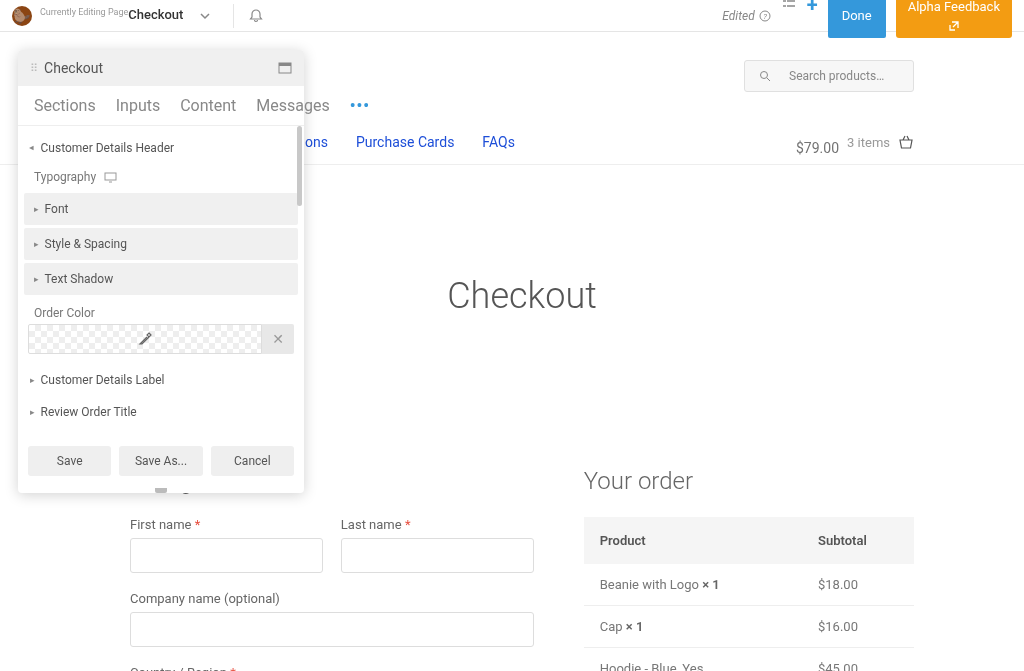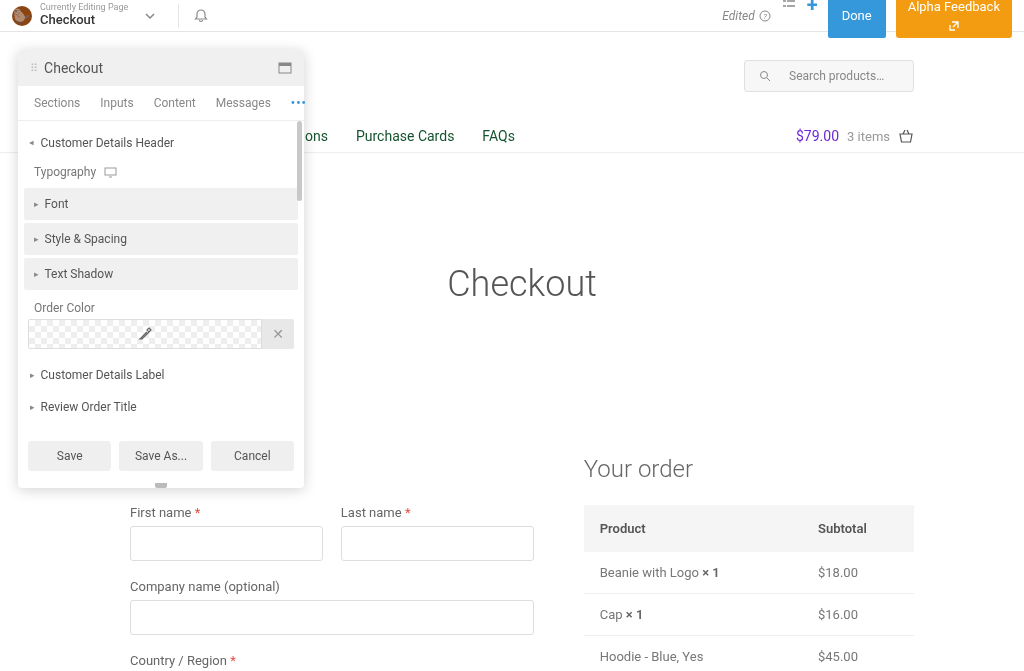--- a/index.html
+++ b/index.html
@@ -2,42 +2,42 @@
 <html><head>
 <meta charset="utf-8">
 <style>
 * { margin: 0; padding: 0; box-sizing: border-box; font-family: -apple-system, BlinkMacSystemFont, "Segoe UI", Roboto, sans-serif; }
 body { background: #fff; width: 1024px; height: 671px; position: relative; overflow: hidden; }
 
 
 .topbar { height: 32px; display: flex; align-items: center; border-bottom: 1px solid #e5e5e5; padding: 0 12px; }
 .topbar-left { display: flex; align-items: center; gap: 8px; }
 .logo { width: 20px; height: 20px; background: #8b4513; border-radius: 50%; display: flex; align-items: center; justify-content: center; font-size: 14px; }
-.editing-block { display: flex; flex-direction: column; line-height: 1.1; }
+.editing-block { display: flex; flex-direction: row; line-height: 1.1; text-align: right; }
 .editing-label { font-size: 9px; color: #999; }
 .editing-title { font-size: 13px; color: #333; font-weight: 500; }
 .chevron-btn { color: #888; padding: 0 8px; cursor: pointer; }
 .topbar-divider { width: 1px; height: 24px; background: #e5e5e5; margin: 0 6px; }
 .bell-btn { color: #888; cursor: pointer; }
 .topbar-right { margin-left: auto; display: flex; gap: 10px; }
 .edited { font-size: 12px; color: #888; font-style: italic; display: flex; align-items: center; gap: 4px; }
 .icon-btn { color: #888; cursor: pointer; font-size: 16px; }
 .icon-btn.plus { color: #3498db; font-size: 20px; font-weight: bold; }
 .btn-done { background: #3498db; color: #fff; border: none; padding: 6px 14px; border-radius: 2px; font-size: 13px; cursor: pointer; }
 .btn-alpha { background: #f39c12; color: #fff; border: none; padding: 6px 12px; border-radius: 3px; font-size: 13px; cursor: pointer; display: flex; align-items: center; gap: 6px; flex-direction: column; }
 
 
 .page-content { position: absolute; top: 32px; left: 0; right: 0; bottom: 0; }
 .search-row { display: flex; justify-content: flex-end; padding: 28px 110px 0 0; }
 .search-box { width: 170px; border: 1px solid #e0e0e0; background: #f7f7f7; padding: 8px 14px; font-size: 12px; color: #888; display: flex; align-items: center; gap: 18px; border-radius: 3px; }
 .nav-row { display: flex; align-items: center; padding: 36px 110px 8px 0; border-bottom: 1px solid #eee; }
 .nav-links { display: flex; gap: 28px; margin-left: 305px; }
-.nav-link { color: #14532d; font-size: 14px; text-decoration: none; }
+.nav-link { color: #1d4ed8; font-size: 14px; text-decoration: none; }
 .nav-right { margin-left: auto; display: flex; align-items: center; gap: 8px; font-size: 14px; }
-.price { color: #6d28d9; }
+.price { color: #737373; margin-top: 12px; }
 .items { color: #999; font-size: 13px; }
 .basket { color: #555; }
 
 .page-body { padding: 110px 110px 0 130px; }
 .page-title { font-size: 36px; color: #555; font-weight: 300; text-align: center; margin-bottom: 150px; }
 
 .checkout-cols { display: flex; gap: 50px; }
 .col-billing { flex: 1.1; }
 .col-order { flex: 0.9; }
 .section-h { font-size: 24px; color: #666; font-weight: 300; margin-bottom: 22px; }
@@ -57,21 +57,21 @@
 .qty { font-weight: 600; color: #666; }
 
 
 .editor-panel { position: absolute; top: 50px; left: 18px; width: 286px; background: #fff; box-shadow: 0 2px 14px rgba(0,0,0,0.18); border-radius: 4px; z-index: 10; }
 .panel-header { display: flex; align-items: center; padding: 10px 12px; background: #f0f0f0; border-radius: 4px 4px 0 0; }
 .drag-handle { color: #bbb; font-size: 11px; margin-right: 8px; letter-spacing: -2px; }
 .panel-title { font-size: 14px; color: #555; flex: 1; }
 .panel-window-icon { color: #888; cursor: pointer; }
 
 .panel-tabs { display: flex; border-bottom: 1px solid #eee; padding: 0 6px; }
-.panel-tab { padding: 10px 10px; font-size: 12px; color: #888; cursor: pointer; }
+.panel-tab { padding: 10px 10px; font-size: 16px; color: #888; cursor: pointer; }
 .panel-tab.more { color: #3498db; font-weight: bold; letter-spacing: 1px; margin-left: auto; padding-right: 14px; }
 
 .panel-body { padding: 6px 6px 10px 6px; position: relative; }
 .panel-scrollbar { position: absolute; right: 2px; top: 0; width: 5px; height: 80px; background: #c8c8c8; border-radius: 3px; }
 
 .section-hdr { display: flex; align-items: center; gap: 6px; padding: 9px 6px; font-size: 12px; color: #555; cursor: pointer; }
 .section-hdr.expanded .caret { transform: rotate(90deg); }
 .caret { font-size: 9px; color: #888; transition: transform .1s; display: inline-block; }
 .caret.down { transform: rotate(0deg); }
 

